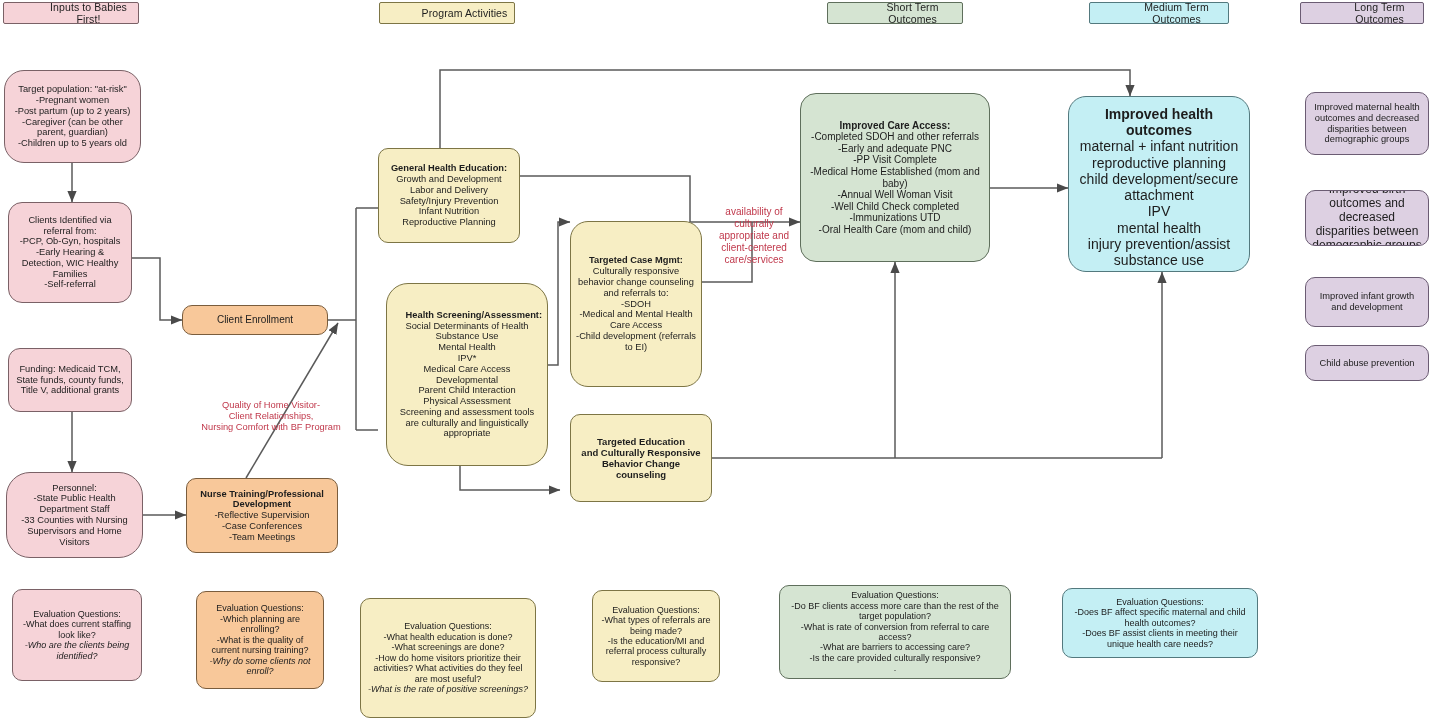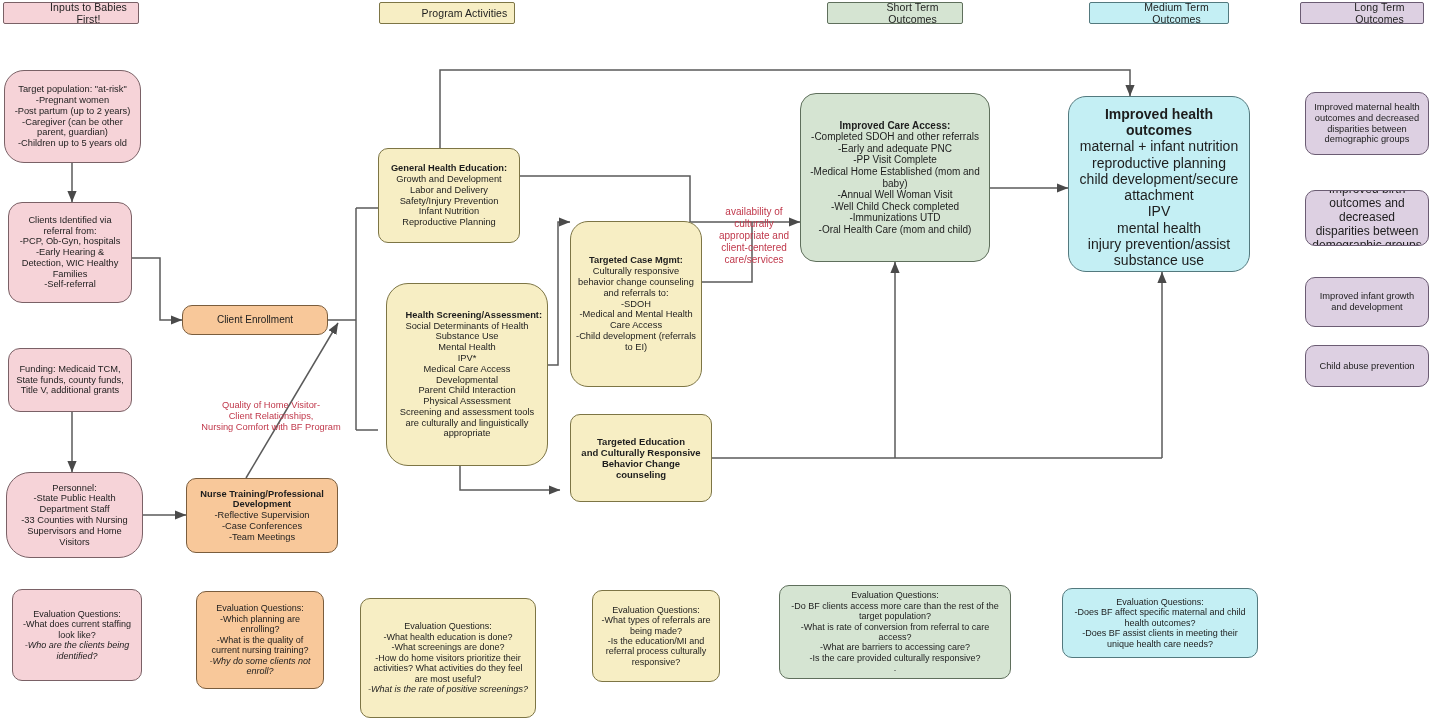--- a/index.html
+++ b/index.html
@@ -192,21 +192,21 @@
 IPV
 mental health
 injury prevention/assist
 substance use</span>
     <span style="margin-top:10px;">success = to improve 75% of needs identified during initial assessment</span>
   </div>
 
   <div class="node purple" style="left:1305px;top:92px;width:124px;height:63px;font-size:9.3px;">Improved maternal health outcomes and decreased disparities between demographic groups</div>
   <div class="node purple" style="left:1305px;top:190px;width:124px;height:56px;font-size:12px;">Improved birth outcomes and decreased disparities between demographic groups</div>
   <div class="node purple" style="left:1305px;top:277px;width:124px;height:50px;font-size:9.3px;">Improved infant growth and development</div>
-  <div class="node purple" style="left:1305px;top:345px;width:124px;height:42px;font-size:9.3px;">Child abuse prevention</div>
+  <div class="node purple" style="left:1305px;top:345px;width:124px;height:36px;font-size:9.3px;">Child abuse prevention</div>
 
   <div class="red-note" style="left:186px;top:400px;width:170px;font-size:9.3px;">Quality of Home Visitor-
 Client Relationships,
 Nursing Comfort with BF Program</div>
   <div class="red-note" style="left:716px;top:206px;width:76px;font-size:10px;">availability of
 culturally
 appropriate and
 client-centered
 care/services</div>
 

